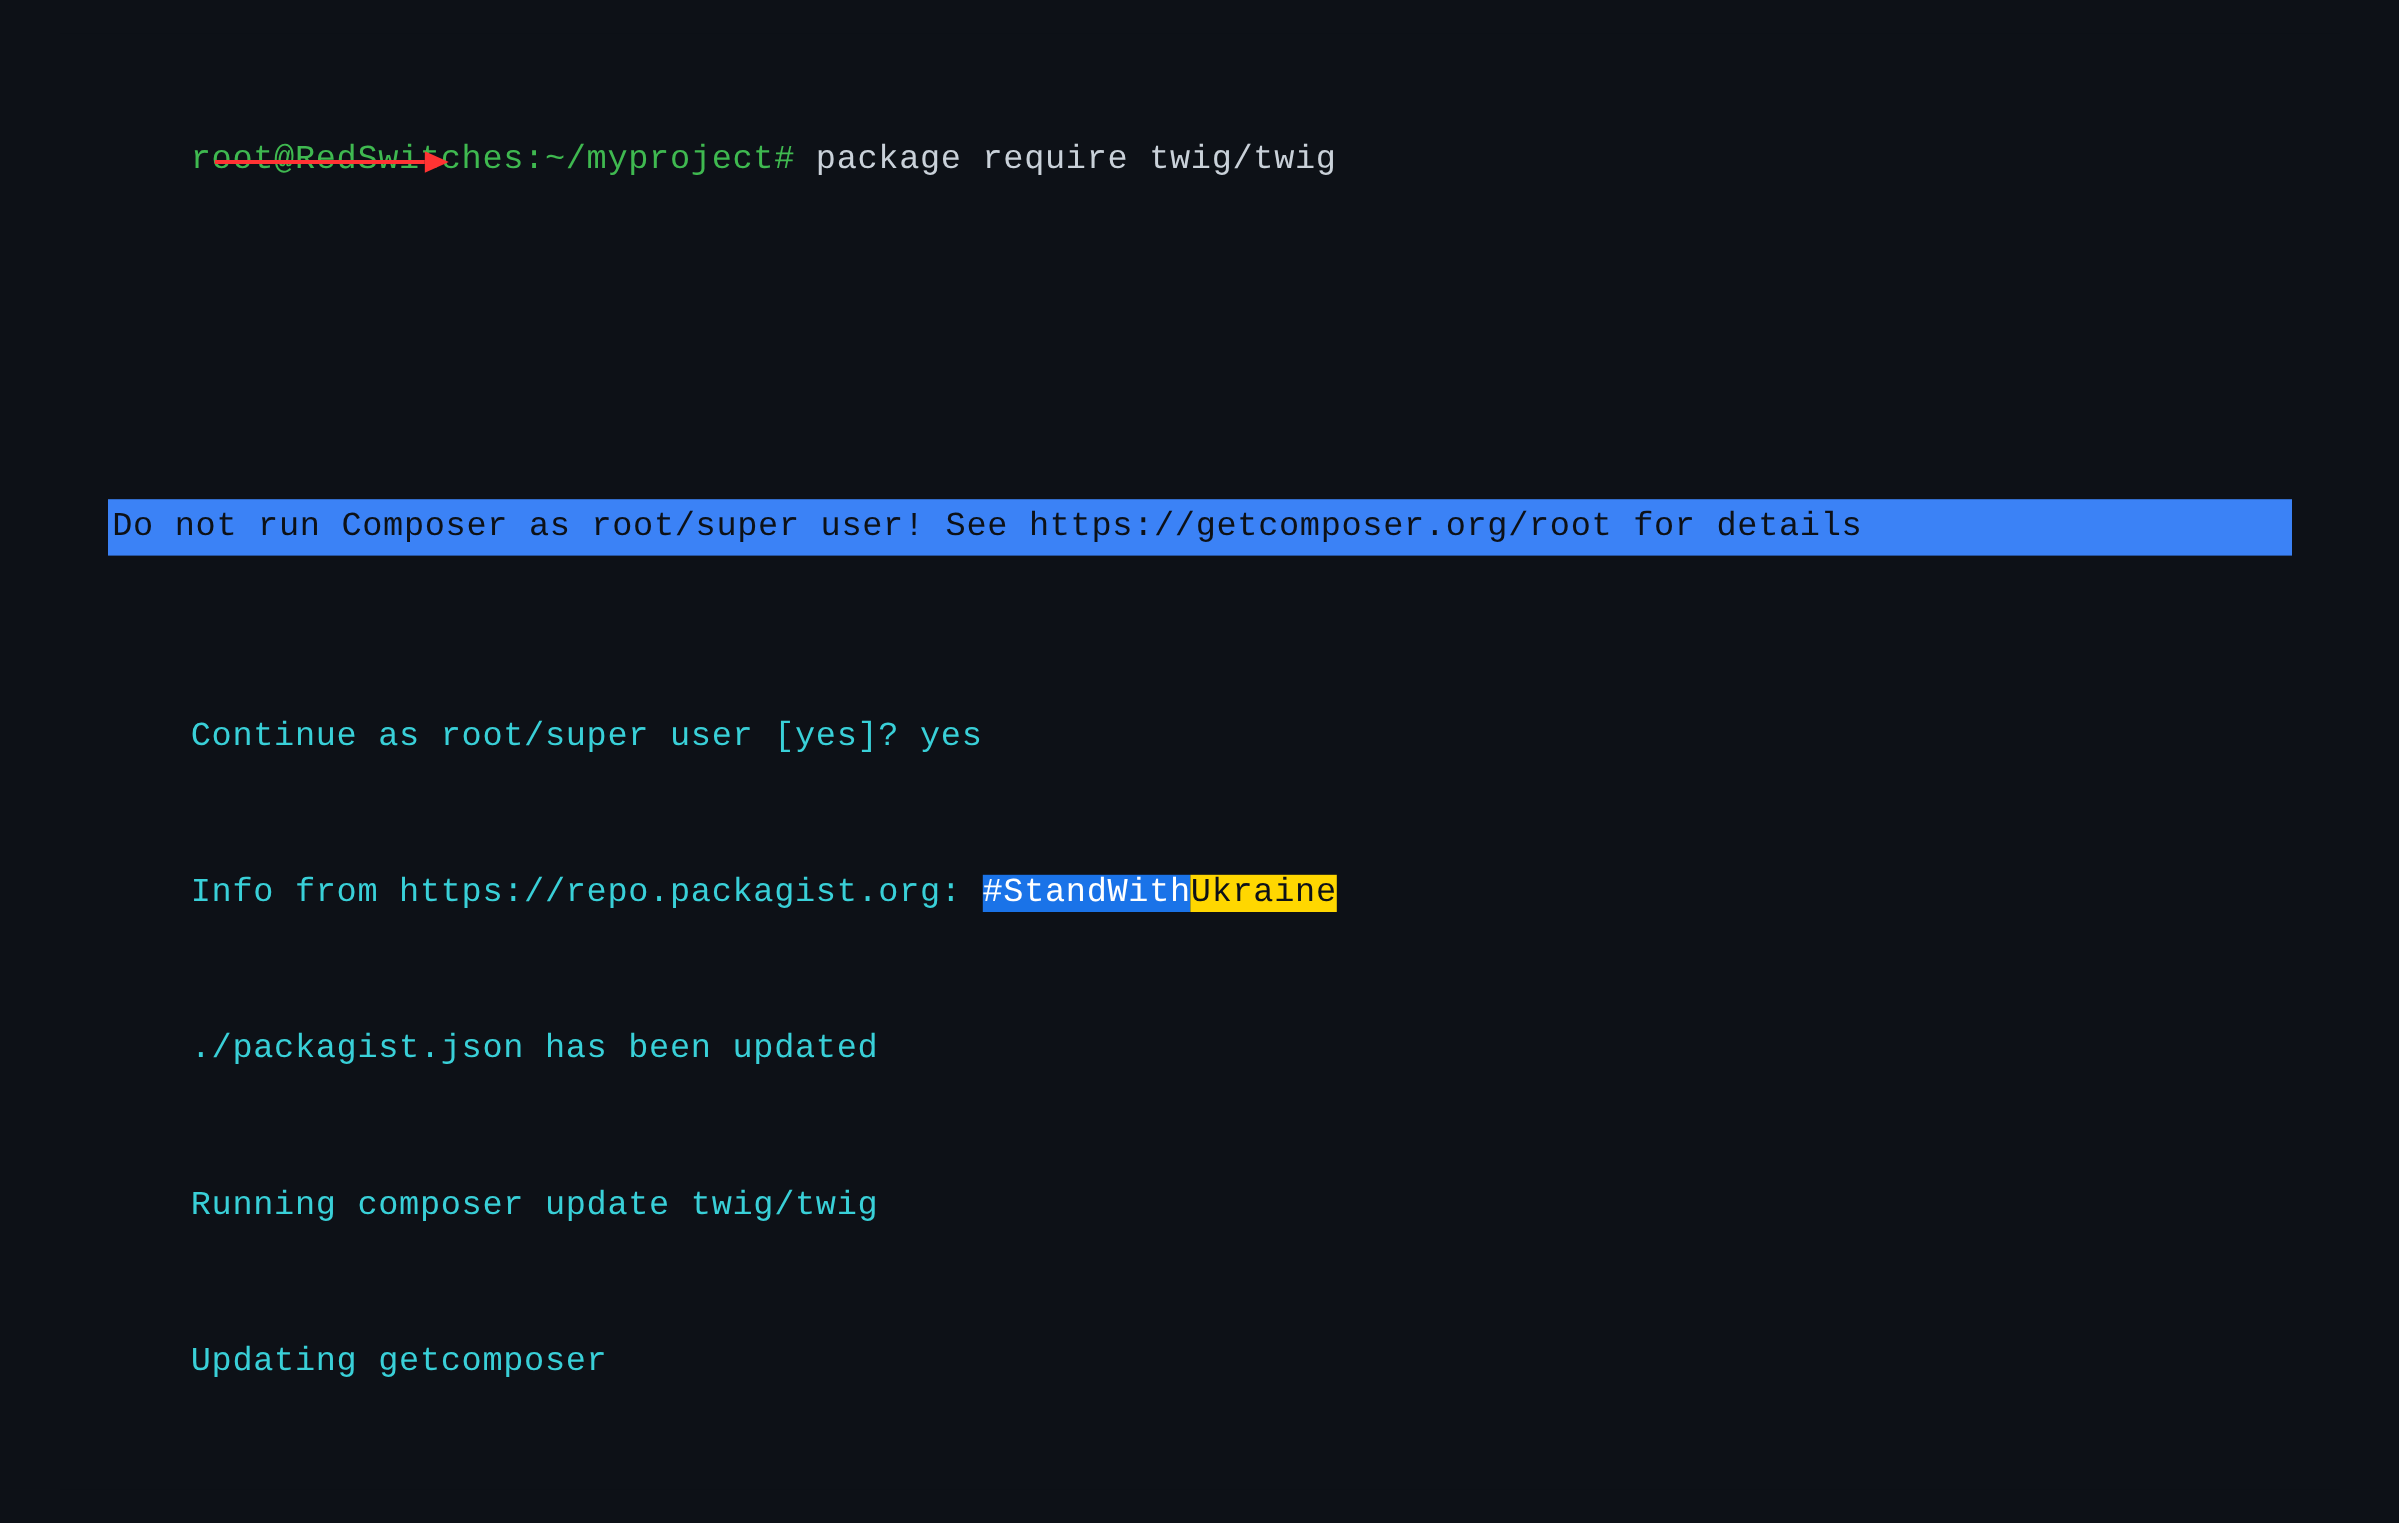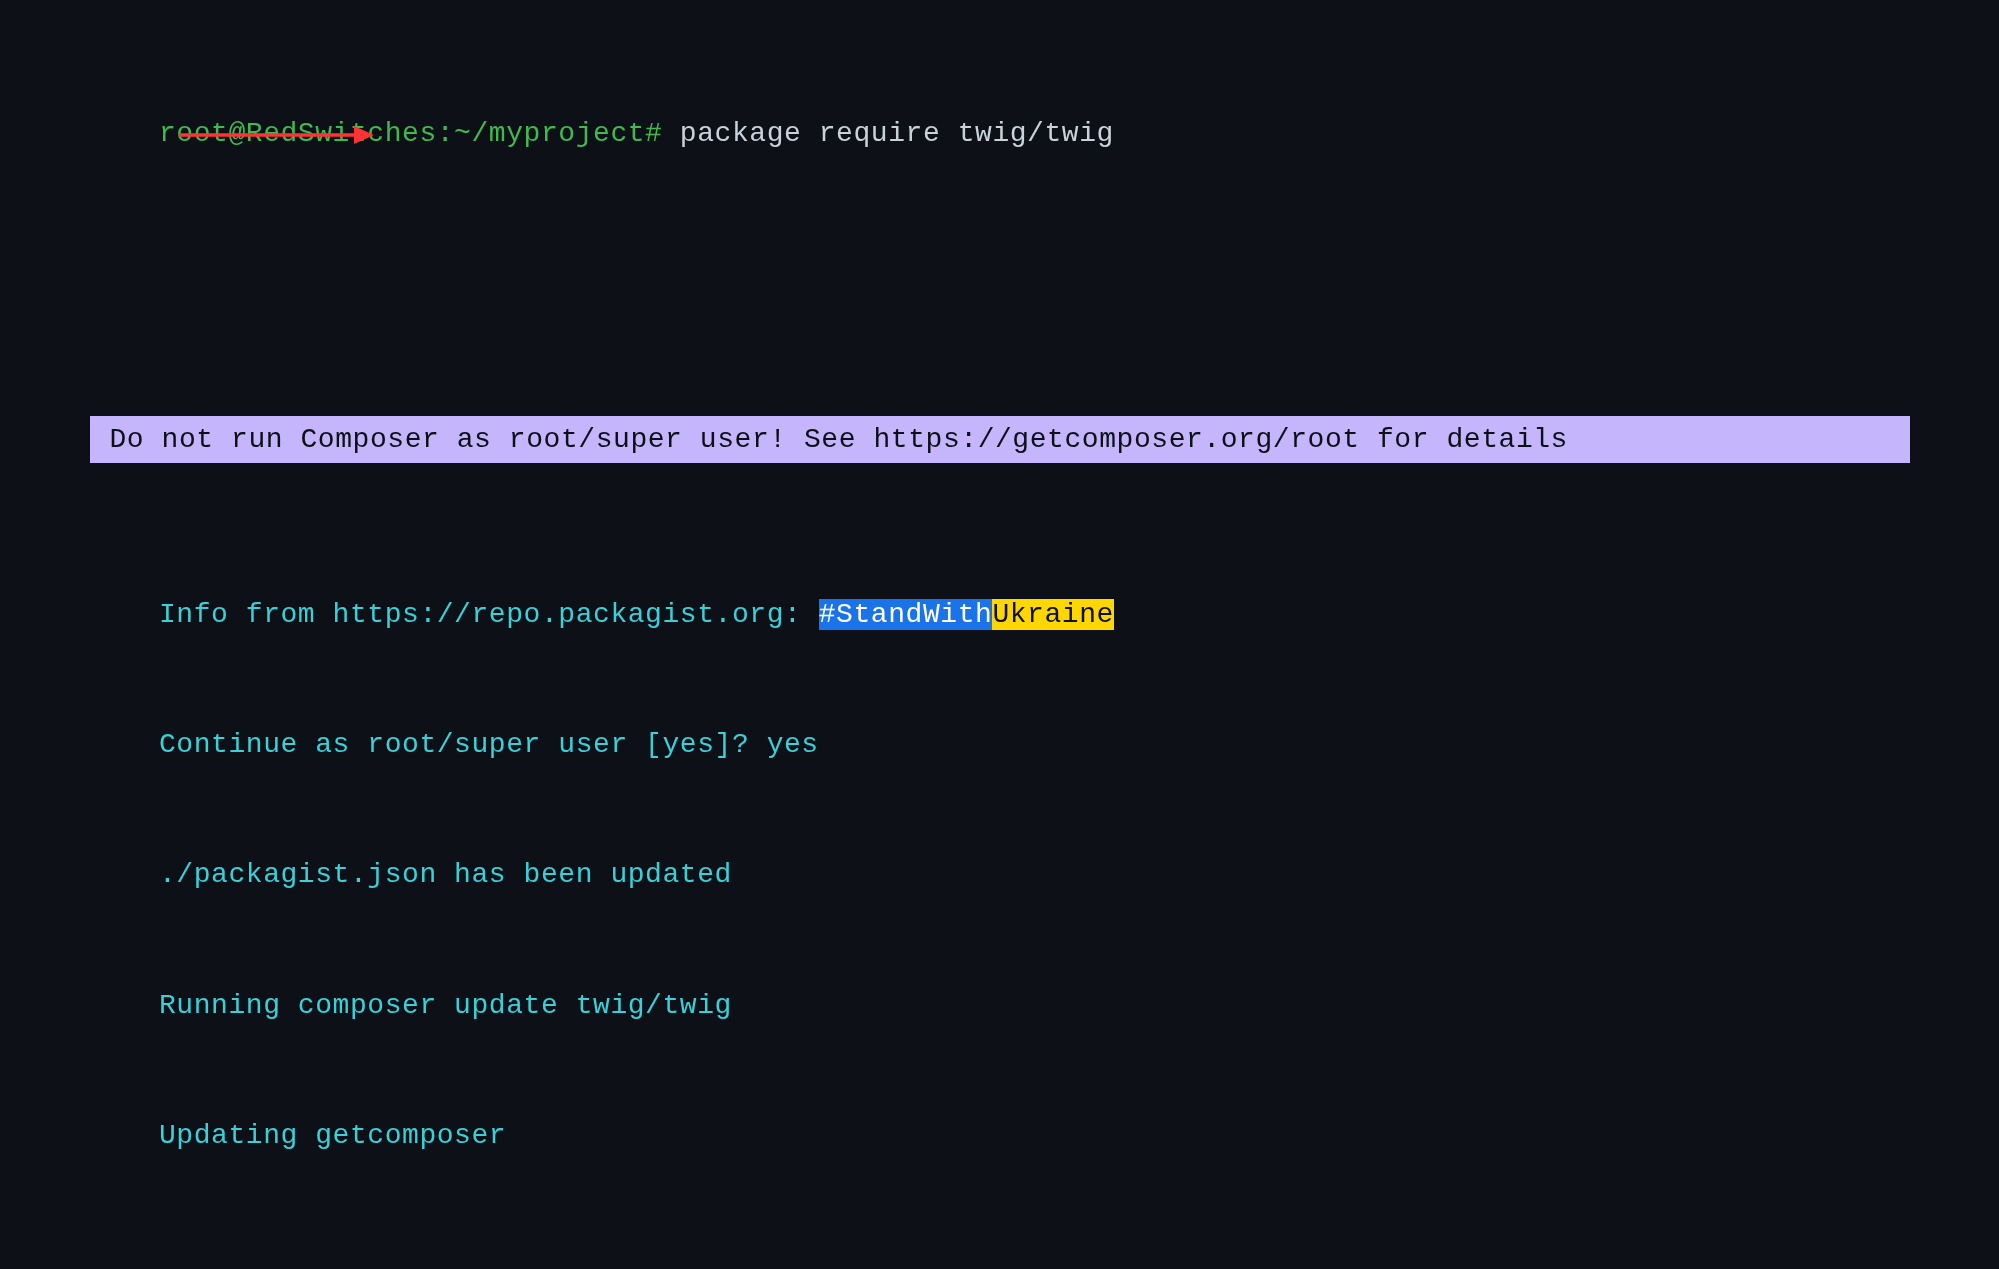--- a/index.html
+++ b/index.html
@@ -39,24 +39,24 @@
 
     .color-green {
       color: #3fb950;
     }
 
     .color-cyan {
       color: #39d0d8;
     }
 
     .warning-line {
-      background-color: #c4b5fd;
+      background-color: #3b82f6;
       color: #0d1117;
       display: block;
-      padding: 2px 20px;
+      padding: 2px 4px;
     }
 
     .hashtag-highlight {
       background-color: #1a73e8;
       color: #ffffff;
     }
 
     .ukraine-highlight {
       background-color: #ffd700;
       color: #0d1117;
@@ -79,25 +79,25 @@
         <polygon points="185,13 205,22 185,31" fill="#ff3333"></polygon>
       </svg>
     </span>
   </div>
 
   <div class="terminal-line">
     <span class="warning-line">Do not run Composer as root/super user! See https://getcomposer.org/root for details</span>
   </div>
 
   <div class="terminal-line">
-    <span class="color-cyan">Info from https://repo.packagist.org: </span><span class="hashtag-highlight">#StandWith</span><span class="ukraine-highlight">Ukraine</span>
+    <span class="color-cyan">Continue as root/super user [yes]? yes</span>
   </div>
 
   <div class="terminal-line">
-    <span class="color-cyan">Continue as root/super user [yes]? yes</span>
+    <span class="color-cyan">Info from https://repo.packagist.org: </span><span class="hashtag-highlight">#StandWith</span><span class="ukraine-highlight">Ukraine</span>
   </div>
 
   <div class="terminal-line">
     <span class="color-cyan">./packagist.json has been updated</span>
   </div>
 
   <div class="terminal-line">
     <span class="color-cyan">Running composer update twig/twig</span>
   </div>
 

